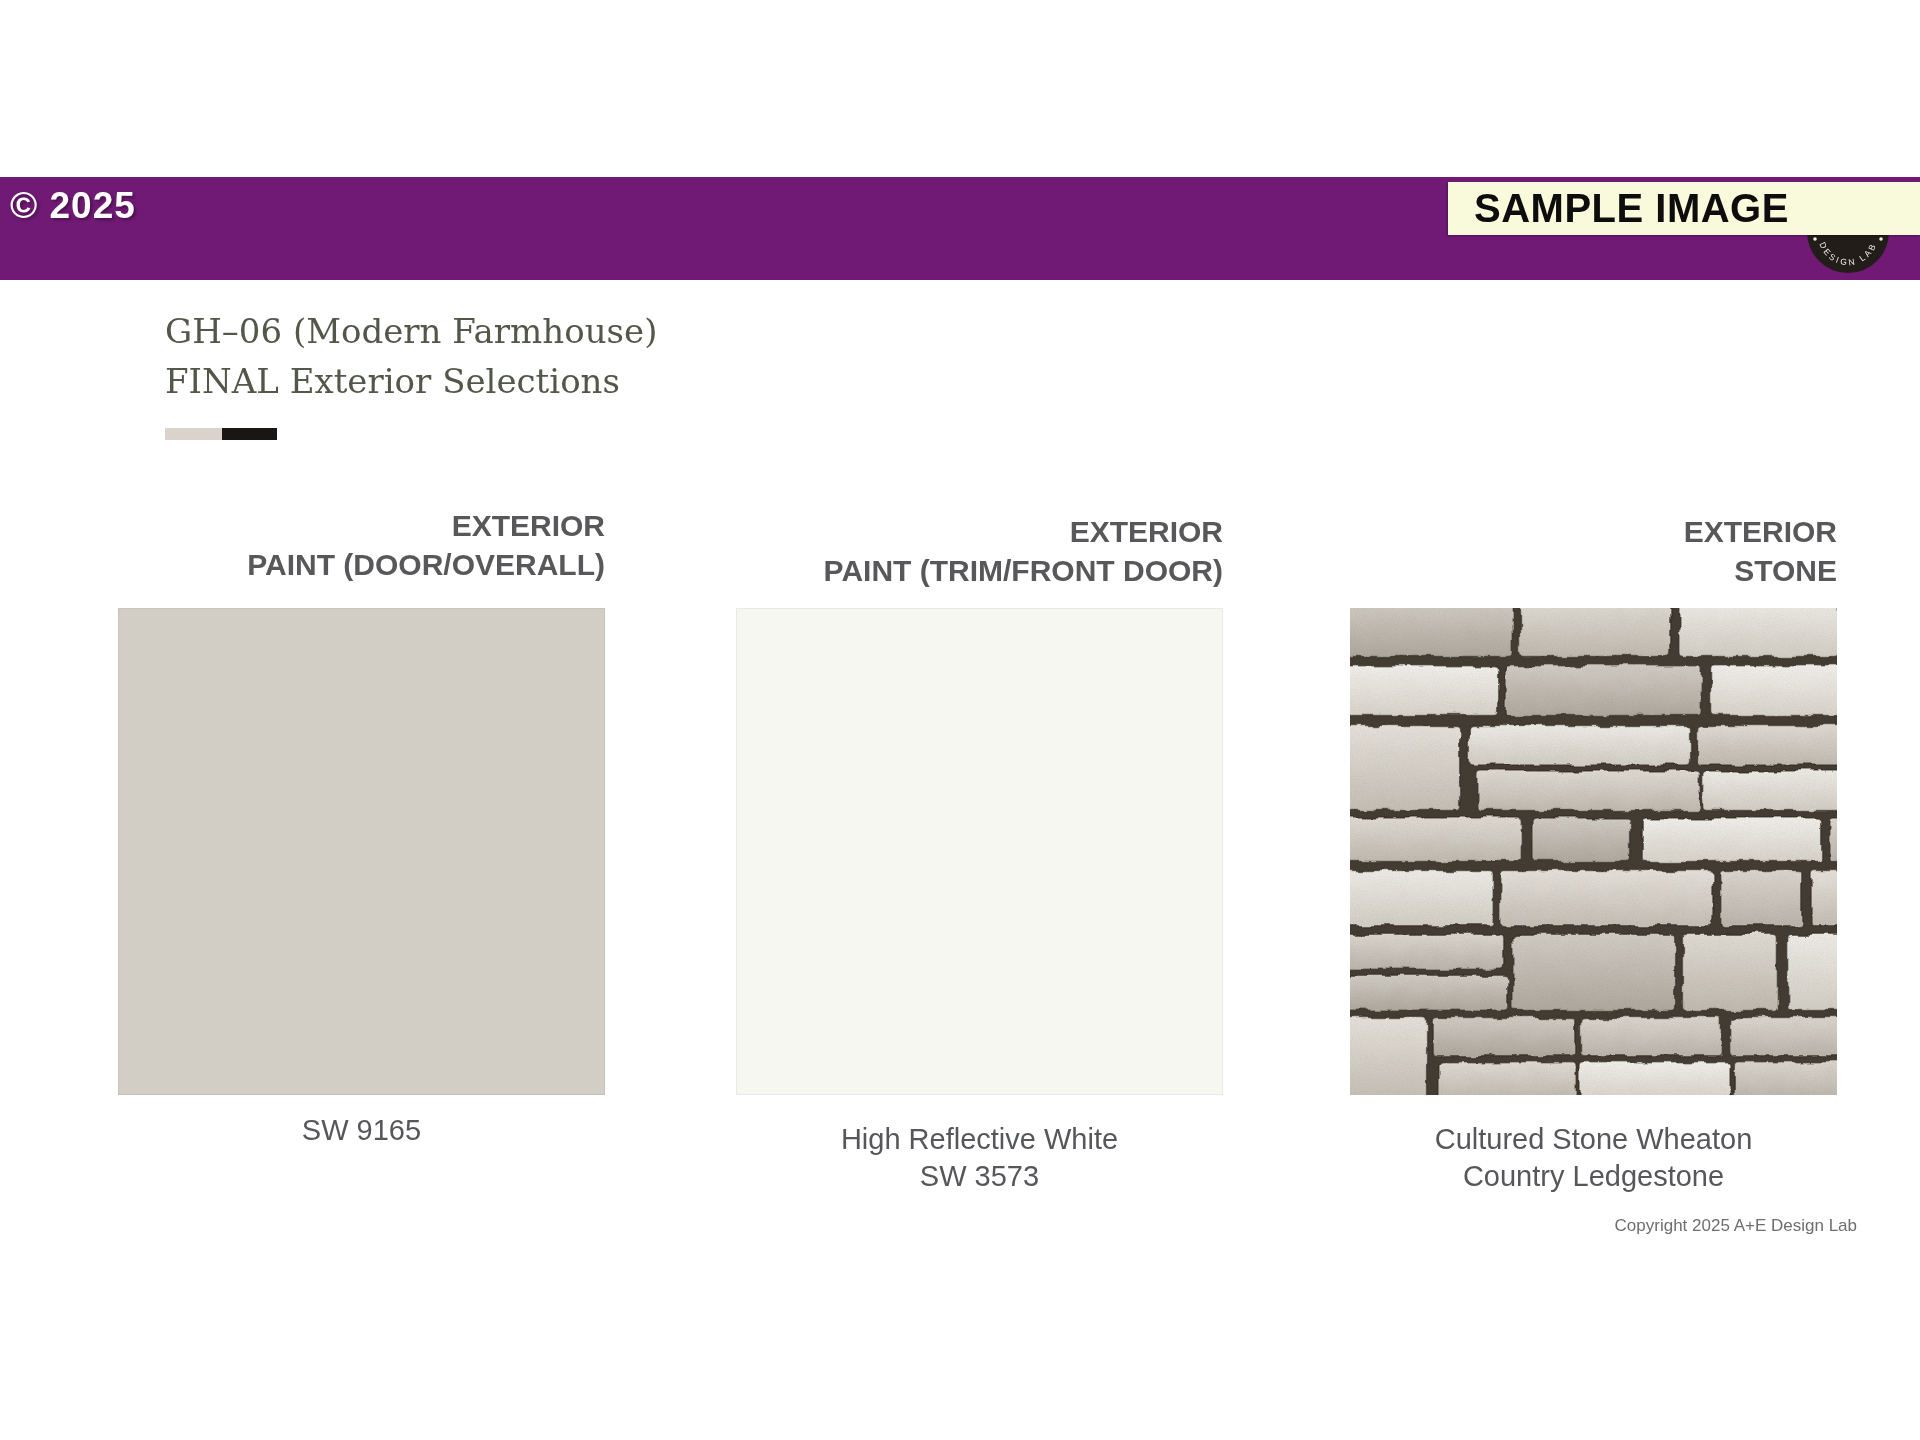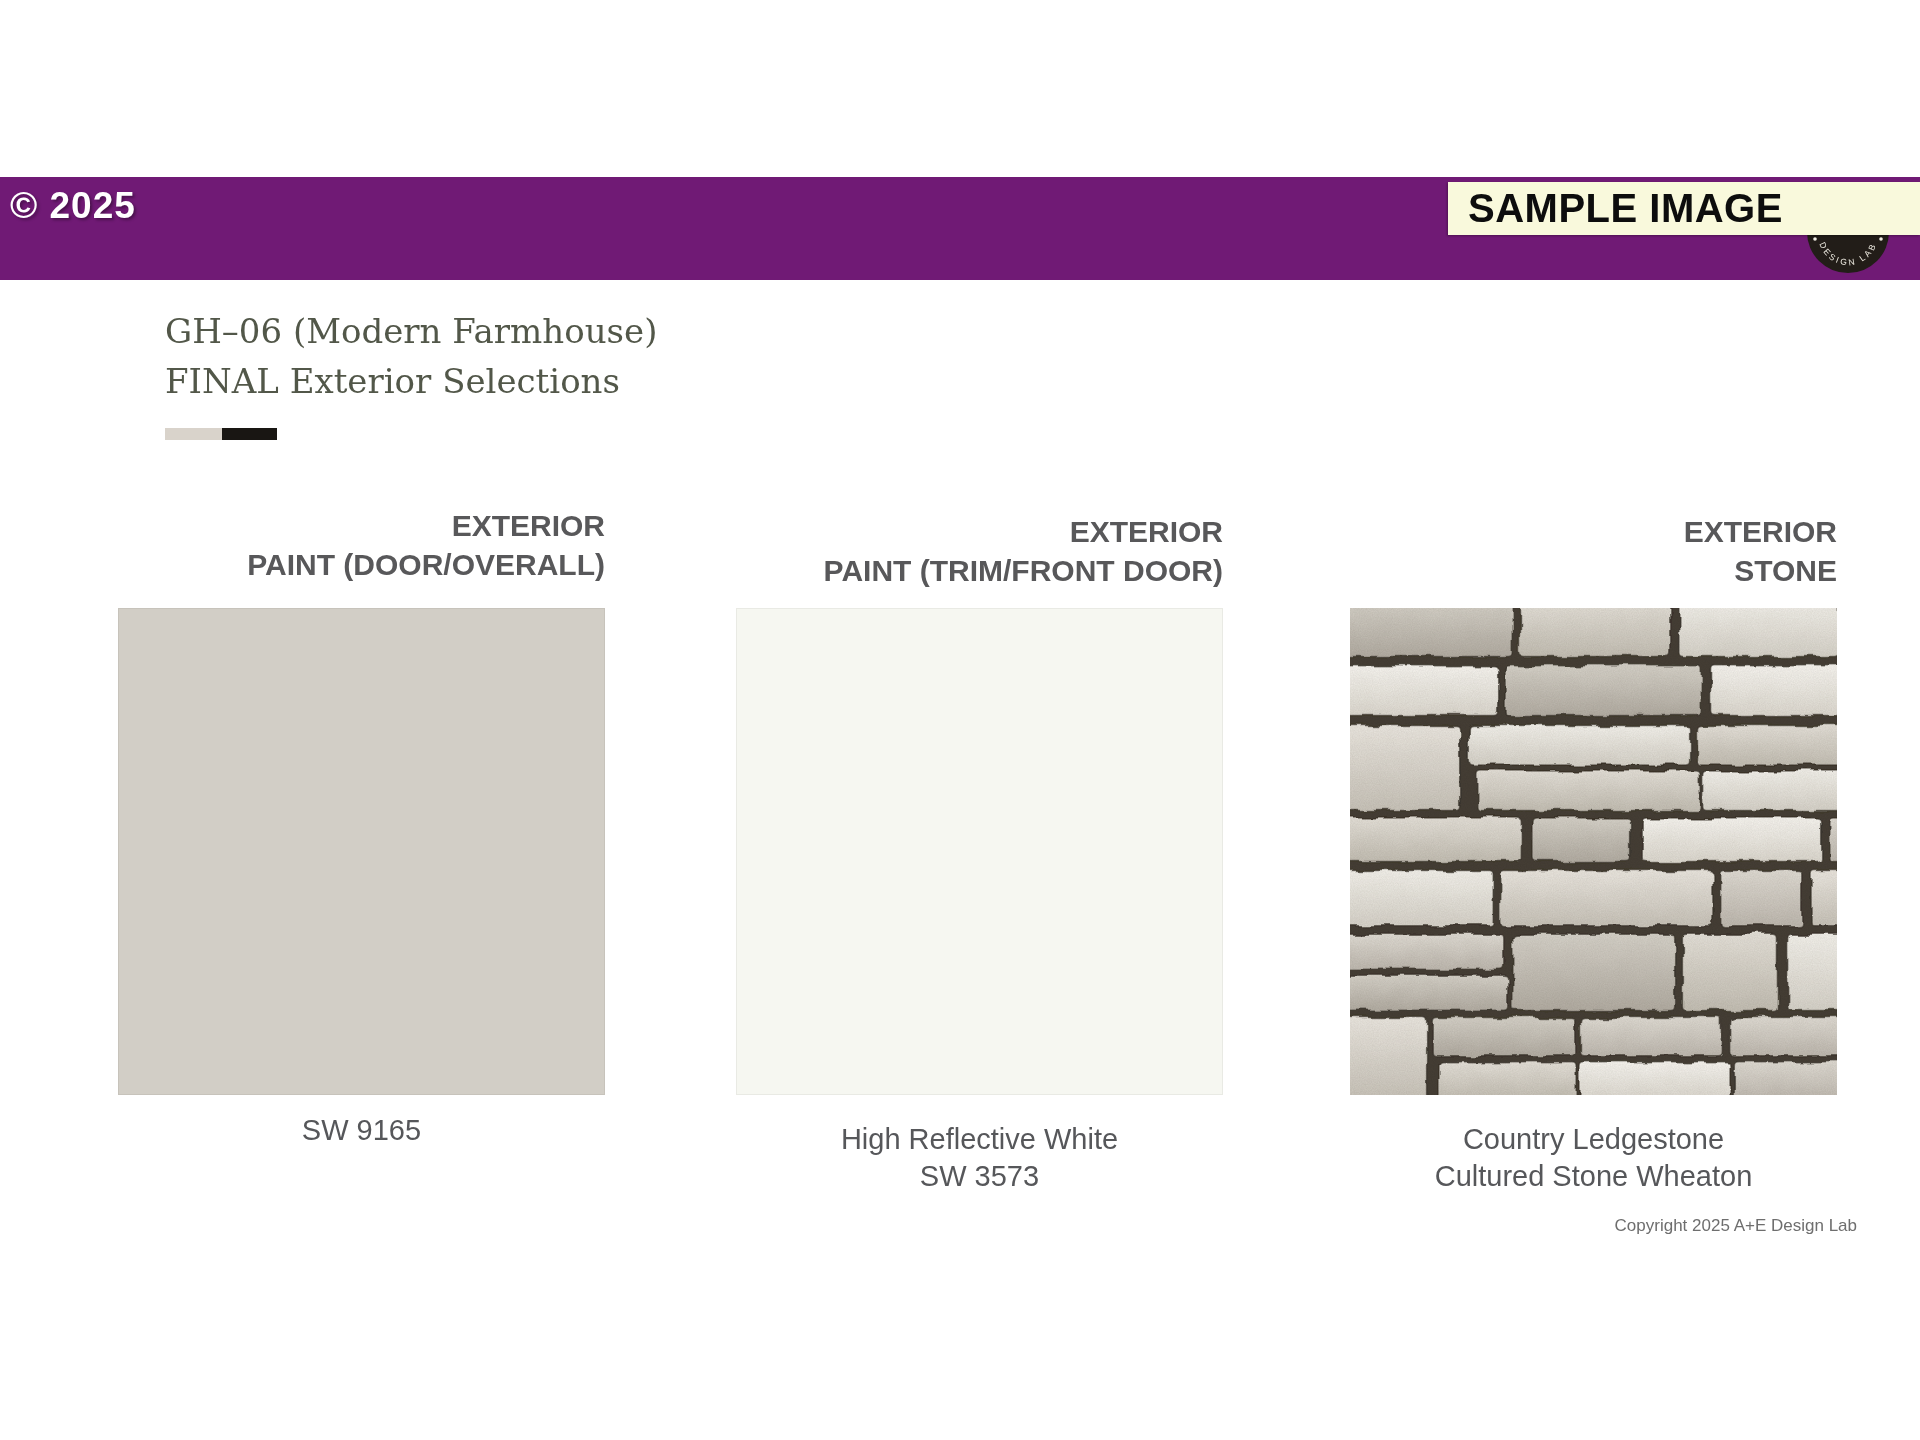--- a/index.html
+++ b/index.html
@@ -7,21 +7,21 @@
         font-family:"Liberation Sans",sans-serif;overflow:hidden;}
 
   
   .topbar{position:absolute;left:0;top:177px;width:1920px;height:103px;background:#701a75;z-index:1;padding-left:12px;}
   .year-stamp{position:absolute;left:10px;top:8px;color:#ffffff;font-size:37px;font-weight:bold;
               letter-spacing:1px;text-shadow:2px 2px 3px rgba(0,0,0,.35);}
 
   
   .sample-badge{position:absolute;left:1448px;top:182px;width:472px;height:53px;background:#f9f9dc;
                 z-index:3;display:flex;align-items:center;box-shadow:-1px 1px 2px rgba(0,0,0,.30);}
-  .sample-badge span{font-size:40px;font-weight:bold;color:#0d0d0d;padding-left:20px;letter-spacing:.5px;}
+  .sample-badge span{font-size:40px;font-weight:bold;color:#0d0d0d;padding-left:26px;letter-spacing:.5px;}
 
   
   .logo{position:absolute;left:1806px;top:190px;width:84px;height:84px;z-index:2;}
 
   
   .title{position:absolute;left:165px;top:306px;z-index:2;
          font-family:"DejaVu Serif",serif;font-weight:500;
          font-size:34px;line-height:50px;color:#525749;letter-spacing:0;}
   .accent-bar{position:absolute;left:165px;top:428px;width:112px;height:12px;z-index:2;font-size:0;}
   .accent-bar .seg{display:inline-block;height:12px;vertical-align:top;}
@@ -174,20 +174,20 @@
             <rect x="89.0" y="453.7" width="137.1" height="38.2" rx="4" fill="url(#sg5)" stroke="rgba(44,38,30,0.55)" stroke-width="1.5"></rect>
             <rect x="230.5" y="409.5" width="141.8" height="38.2" rx="4" fill="url(#sg3)" stroke="rgba(44,38,30,0.55)" stroke-width="1.5"></rect>
             <rect x="229.0" y="453.7" width="151.0" height="38.2" rx="4" fill="url(#sg4)" stroke="rgba(44,38,30,0.55)" stroke-width="1.5"></rect>
             <rect x="379.7" y="409.5" width="203.1" height="38.2" rx="4" fill="url(#sg3)" stroke="rgba(44,38,30,0.55)" stroke-width="1.5"></rect>
             <rect x="384.3" y="453.7" width="197.6" height="38.2" rx="4" fill="url(#sg3)" stroke="rgba(44,38,30,0.55)" stroke-width="1.5"></rect>
           </g>
         <rect width="487" height="487" filter="url(#grain)" opacity="0.30" style="mix-blend-mode:multiply"></rect>
       </svg>
     </div>
     <div class="swatch-label">
+      <div>Cultured Stone Wheaton</div>
       <div>Country Ledgestone</div>
-      <div>Cultured Stone Wheaton</div>
     </div>
   </div>
 
   <div class="copyright-line">Copyright 2025 A+E Design Lab</div>
 
 </div>
 
 </body></html>

